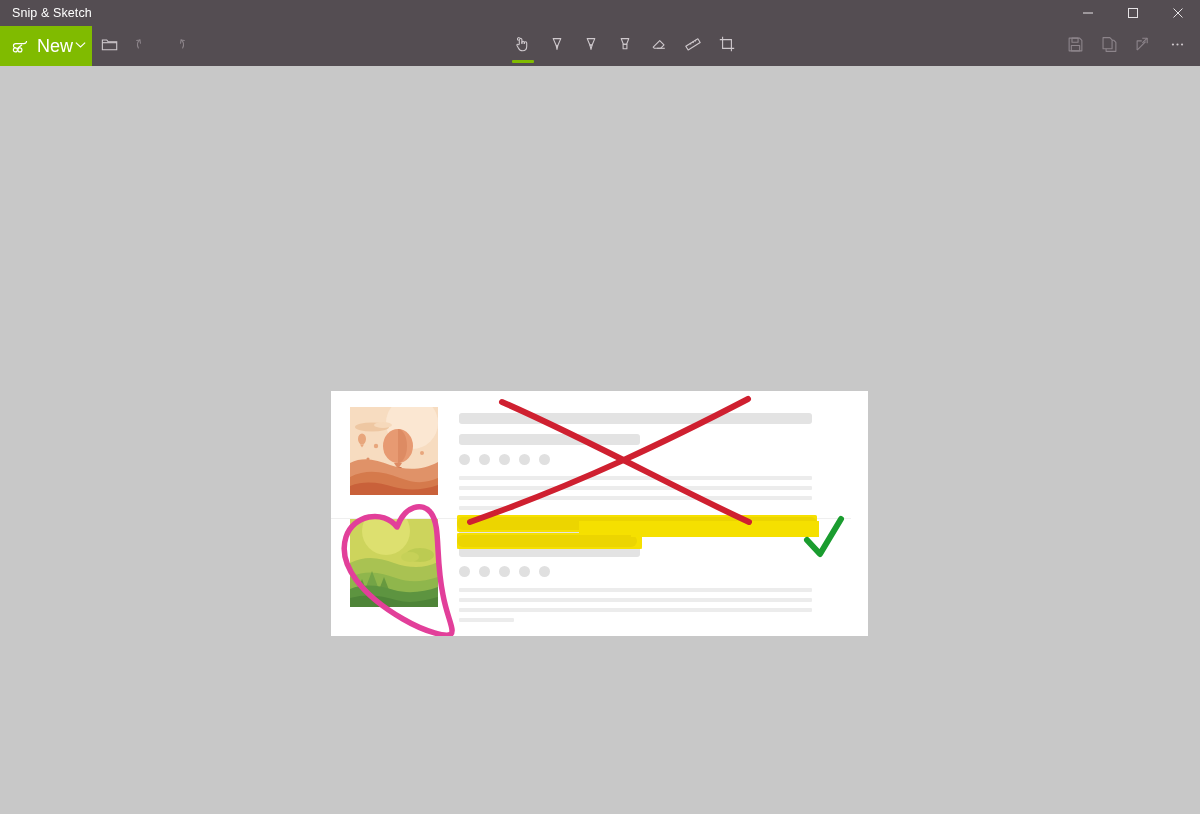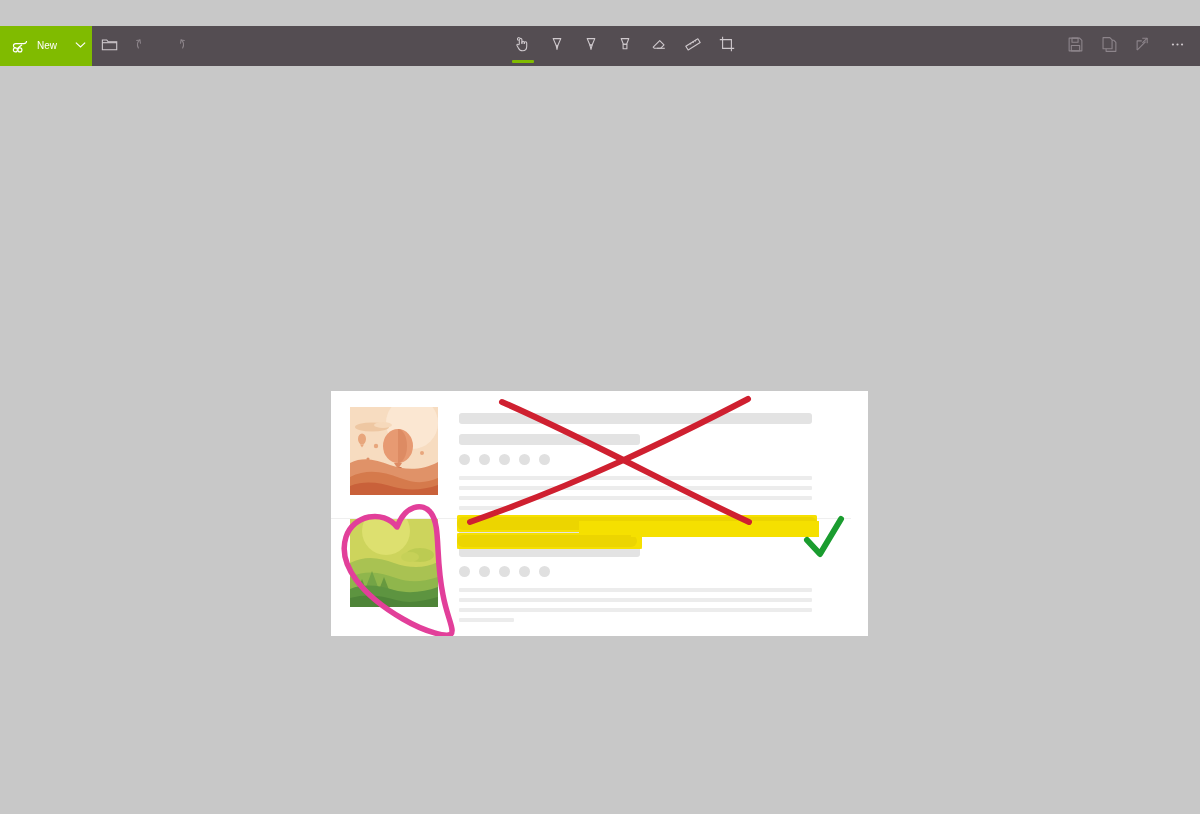--- a/index.html
+++ b/index.html
@@ -35,21 +35,21 @@
   .toolbar-underline {
     position: absolute; left: 0; top: 66px; width: 1200px; height: 3px;
     background: #c8c8c8;
   }
   .new-btn {
     position: absolute; left: 0; top: 0; height: 40px; width: 92px;
     background: #80bb00; display: flex; align-items: center; cursor: pointer;
   }
   .new-btn .snip-icon { margin-left: 11px; display: flex; align-items: center; }
   .new-btn .new-label {
-    color: #ffffff; font-size: 10px; margin-left: 7px; line-height: 40px;
+    color: #ffffff; font-size: 18px; margin-left: 7px; line-height: 40px;
   }
   .new-chevron {
     position: absolute; left: 68px; top: 0; width: 24px; height: 40px;
     display: flex; align-items: center; justify-content: center; cursor: pointer;
   }
 
   .tb-icon {
     position: absolute; top: 0; height: 40px; width: 34px;
     display: flex; align-items: center; justify-content: center;
     color: #cfc9cd; cursor: pointer;
@@ -86,20 +86,47 @@
   .divider { position: absolute; height: 1px; background: #efefef; }
 
   
   .ink { position: absolute; left: 0; top: 0; width: 537px; height: 245px; pointer-events: none; }
 </style>
 </head>
 <body>
 
 <div class="app">
 
+  <div class="titlebar">
+    <div class="titlebar-text">Snip &amp; Sketch</div>
+    <div class="win-controls">
+      <div class="win-btn">
+        <span>
+          <svg width="12" height="12" viewBox="0 0 12 12">
+              <line x1="1" y1="6" x2="11" y2="6" stroke="currentColor" stroke-width="1"></line>
+            </svg>
+        </span>
+      </div>
+      <div class="win-btn">
+        <span>
+          <svg width="12" height="12" viewBox="0 0 12 12">
+              <rect x="1.5" y="1.5" width="9" height="9" fill="none" stroke="currentColor" stroke-width="1"></rect>
+            </svg>
+        </span>
+      </div>
+      <div class="win-btn">
+        <span>
+          <svg width="12" height="12" viewBox="0 0 12 12">
+              <line x1="1.5" y1="1.5" x2="10.5" y2="10.5" stroke="currentColor" stroke-width="1"></line>
+              <line x1="10.5" y1="1.5" x2="1.5" y2="10.5" stroke="currentColor" stroke-width="1"></line>
+            </svg>
+        </span>
+      </div>
+    </div>
+  </div>
 
   <div class="toolbar">
 
     <div class="new-btn">
       <span class="snip-icon">
         <svg width="19" height="19" viewBox="0 0 20 20" fill="none" stroke="#ffffff" stroke-width="1.2">
           <path d="M5 11.5c-1.3 0-2.4-1-2.4-2.3S3.7 6.9 5 6.9h8.5c1.6 0 2.9-1.2 2.9-2.7"></path>
           <circle cx="4.6" cy="13.6" r="2.1"></circle>
           <circle cx="9.4" cy="13.6" r="2.1"></circle>
           <line x1="6.4" y1="12.3" x2="11.6" y2="8.2"></line>

